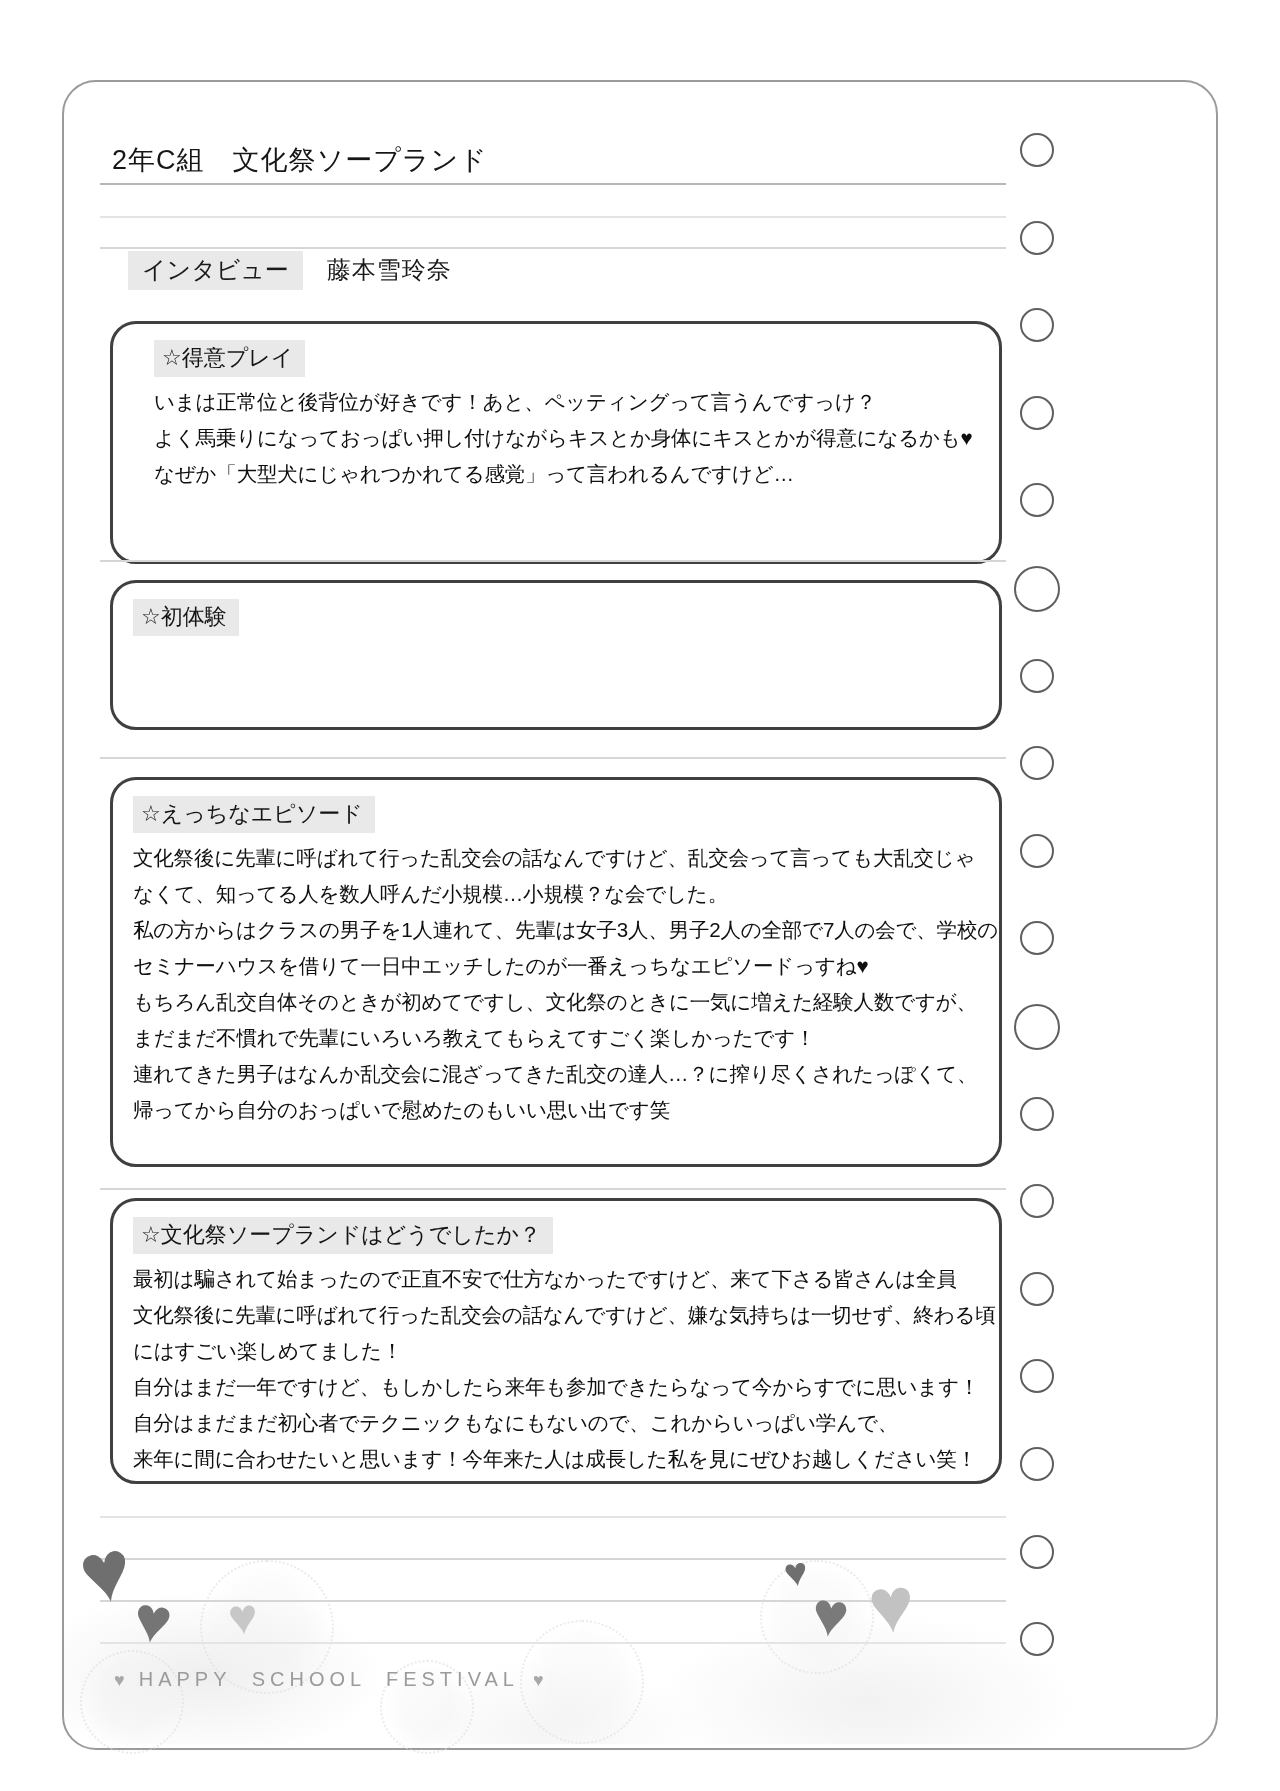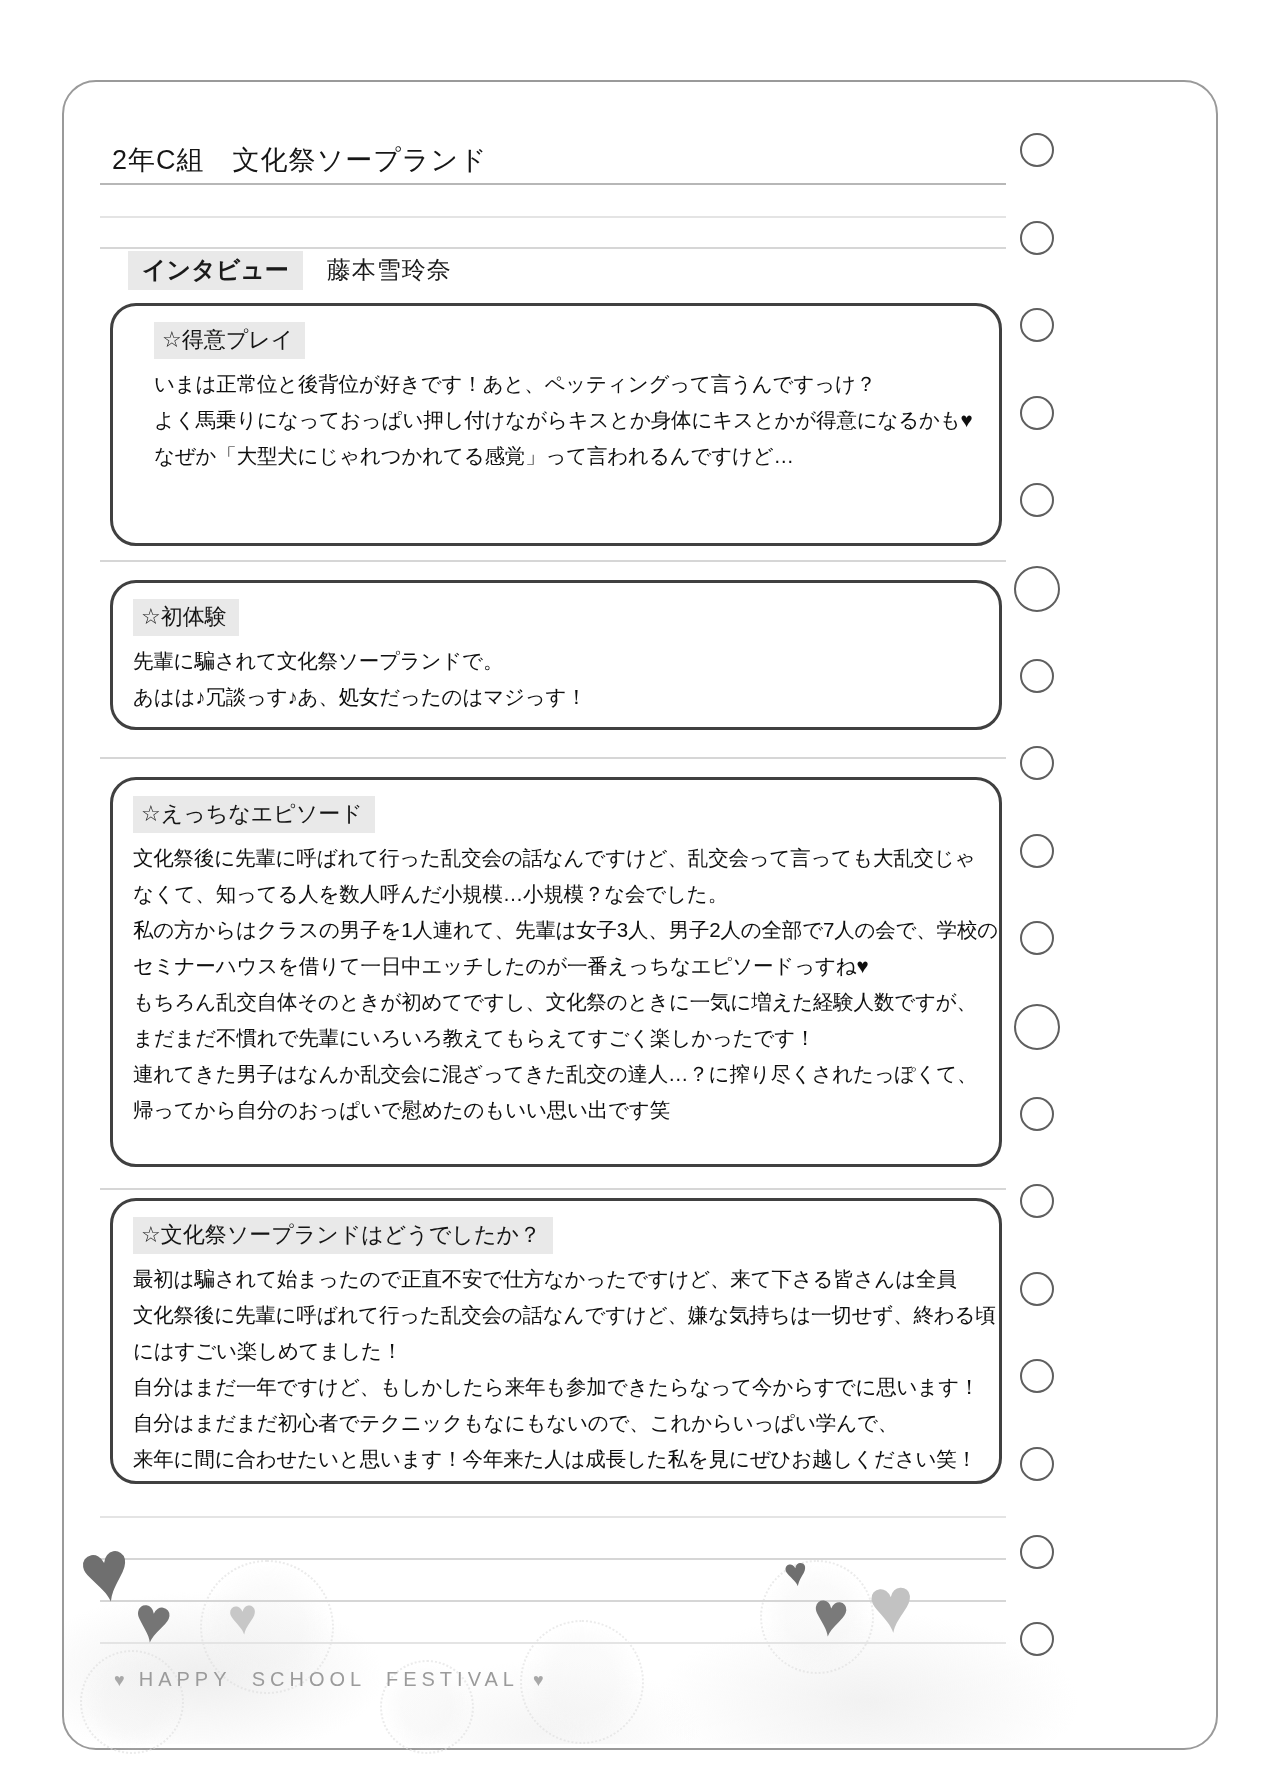--- a/index.html
+++ b/index.html
@@ -18,34 +18,34 @@
     position:absolute;left:1020px;width:34px;height:34px;border-radius:50%;
     border:2px solid #5f5f5f;background:#fff;box-sizing:border-box;
   }
   .hole-large{left:1014px;width:46px;height:46px;}
   
   .page-title{position:absolute;left:112px;top:142px;font-size:27px;letter-spacing:1px;color:#161616;}
   .rule{position:absolute;left:100px;width:906px;height:2px;background:#d6d6d6;}
   .rule-strong{background:#b7b7b7;}
   .rule-faint{background:#e4e4e4;}
   .interview-row{position:absolute;left:128px;top:251px;display:flex;align-items:flex-start;font-size:24px;}
-  .interview-label{background:#e9e9e9;padding:3px 14px 4px 14px;color:#1a1a1a;font-weight:bold;}
+  .interview-label{background:#e9e9e9;padding:3px 14px 4px 14px;color:#1a1a1a;}
   .interview-name{margin-left:24px;padding-top:3px;color:#1a1a1a;letter-spacing:1px;text-align:center;}
   
   .qbox{
     position:absolute;left:110px;width:892px;box-sizing:border-box;
     border:3px solid #404040;border-radius:26px;background:#fff;
     padding:16px 18px 0 20px;overflow:hidden;
   }
   .qbox-label{
     display:inline-block;font-size:22px;background:#e9e9e9;
     padding:3px 12px 4px 8px;margin-bottom:7px;color:#141414;
   }
   .tline{font-size:20.5px;line-height:36px;letter-spacing:-0.2px;white-space:nowrap;color:#0f0f0f;}
-  #box1{top:303px;height:243px;padding-left:41px;}
+  #box1{top:321px;height:243px;padding-left:41px;}
   #box2{top:580px;height:150px;}
   #box3{top:777px;height:390px;}
   #box4{top:1198px;height:286px;}
   
   .bottom-wash{
     position:absolute;left:64px;top:1470px;width:1148px;height:274px;border-radius:0 0 32px 32px;
     background:
       radial-gradient(ellipse 260px 120px at 12% 75%, rgba(225,225,225,.55), rgba(255,255,255,0) 70%),
       radial-gradient(ellipse 300px 130px at 70% 85%, rgba(228,228,228,.5), rgba(255,255,255,0) 70%),
       radial-gradient(ellipse 220px 100px at 42% 95%, rgba(232,232,232,.45), rgba(255,255,255,0) 70%);
@@ -114,24 +114,20 @@
         <div class="tline">いまは正常位と後背位が好きです！あと、ペッティングって言うんですっけ？</div>
         <div class="tline">よく馬乗りになっておっぱい押し付けながらキスとか身体にキスとかが得意になるかも♥</div>
         <div class="tline">なぜか「大型犬にじゃれつかれてる感覚」って言われるんですけど…</div>
       </div>
   </div>
 
   <div class="rule" style="top:560px;"></div>
 
   <div class="qbox" id="box2">
     <span class="qbox-label">☆初体験</span>
-    <div>
-        <div class="tline">先輩に騙されて文化祭ソープランドで。</div>
-        <div class="tline">あはは♪冗談っす♪あ、処女だったのはマジっす！</div>
-      </div>
   </div>
 
   <div class="rule" style="top:757px;"></div>
 
   <div class="qbox" id="box3">
     <span class="qbox-label">☆えっちなエピソード</span>
     <div>
         <div class="tline">文化祭後に先輩に呼ばれて行った乱交会の話なんですけど、乱交会って言っても大乱交じゃ</div>
         <div class="tline">なくて、知ってる人を数人呼んだ小規模…小規模？な会でした。</div>
         <div class="tline">私の方からはクラスの男子を1人連れて、先輩は女子3人、男子2人の全部で7人の会で、学校の</div>

